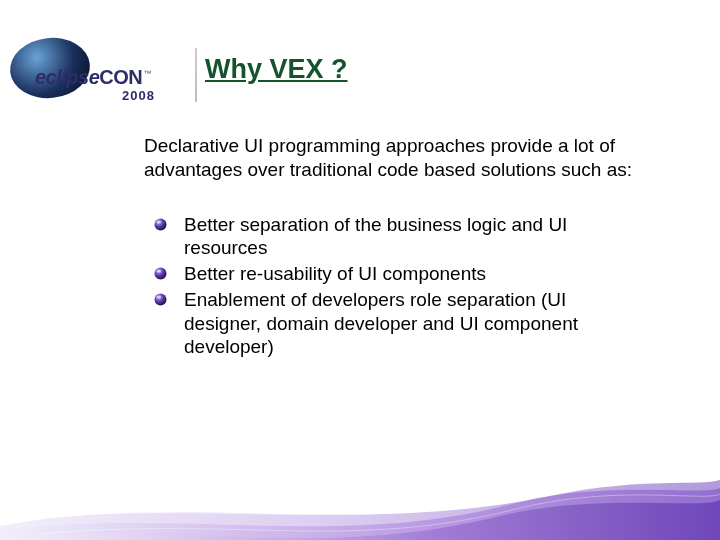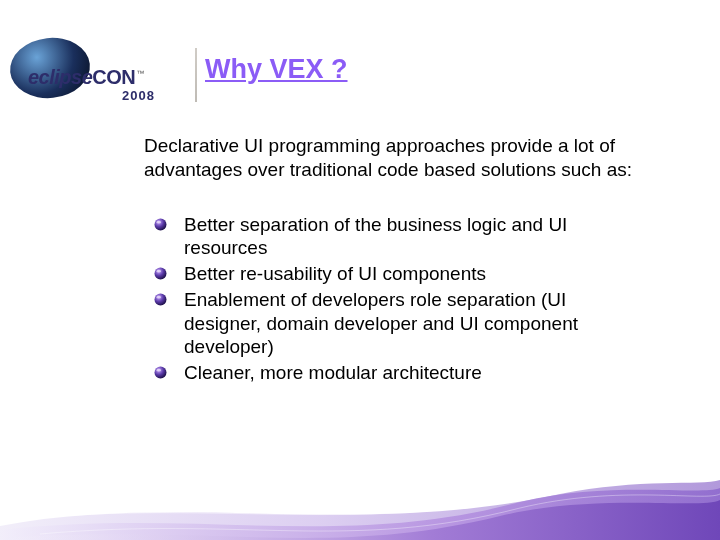--- a/index.html
+++ b/index.html
@@ -26,21 +26,21 @@
     left: 0;
     top: -10px;
     width: 80px;
     height: 60px;
     border-radius: 50%;
     background: radial-gradient(circle at 35% 30%, #6aa3d7 0%, #1a2f5c 55%, #050b1a 100%);
     transform: rotate(-6deg);
   }
   .logo .wordmark {
     position: absolute;
-    left: 18px;
+    left: 25px;
     top: 18px;
     font-family: Verdana, Geneva, sans-serif;
     font-size: 20px;
     letter-spacing: -0.5px;
   }
   .logo .wordmark .ec {
     font-style: italic;
     font-weight: 700;
     color: #2d2d6a;
   }
@@ -72,21 +72,21 @@
     background: linear-gradient(#d0ccc6, #bfbbb5);
   }
 
   
   .title {
     position: absolute;
     top: 54px;
     left: 205px;
     font-size: 27px;
     font-weight: 700;
-    color: #8b5cf6;
+    color: #14532d;
     text-decoration: underline;
     font-family: Verdana, Geneva, sans-serif;
   }
 
   
   .body {
     position: absolute;
     top: 134px;
     left: 144px;
     width: 495px;
@@ -171,29 +171,20 @@
     </li>
     <li>
       <span class="bullet-icon">
         <svg width="13" height="13" viewBox="0 0 13 13">
           <circle cx="6.5" cy="6.5" r="6" fill="url(#g1)"></circle>
           <ellipse cx="4.8" cy="4.2" rx="2.2" ry="1.4" fill="rgba(255,255,255,0.55)"></ellipse>
         </svg>
       </span>
       <span>Enablement of developers role separation (UI designer, domain developer and UI component developer)</span>
     </li>
-    <li>
-      <span class="bullet-icon">
-        <svg width="13" height="13" viewBox="0 0 13 13">
-          <circle cx="6.5" cy="6.5" r="6" fill="url(#g1)"></circle>
-          <ellipse cx="4.8" cy="4.2" rx="2.2" ry="1.4" fill="rgba(255,255,255,0.55)"></ellipse>
-        </svg>
-      </span>
-      <span>Cleaner, more modular architecture</span>
-    </li>
   </ul>
 </div>
 
 <div class="footer-art">
   <svg width="720" height="110" viewBox="0 0 720 110" preserveAspectRatio="none">
     <defs>
       <linearGradient id="p1" x1="0" y1="0" x2="1" y2="0">
         <stop offset="0%" stop-color="#e9e3f6"></stop>
         <stop offset="45%" stop-color="#c5aee8"></stop>
         <stop offset="100%" stop-color="#7e55c3"></stop>

